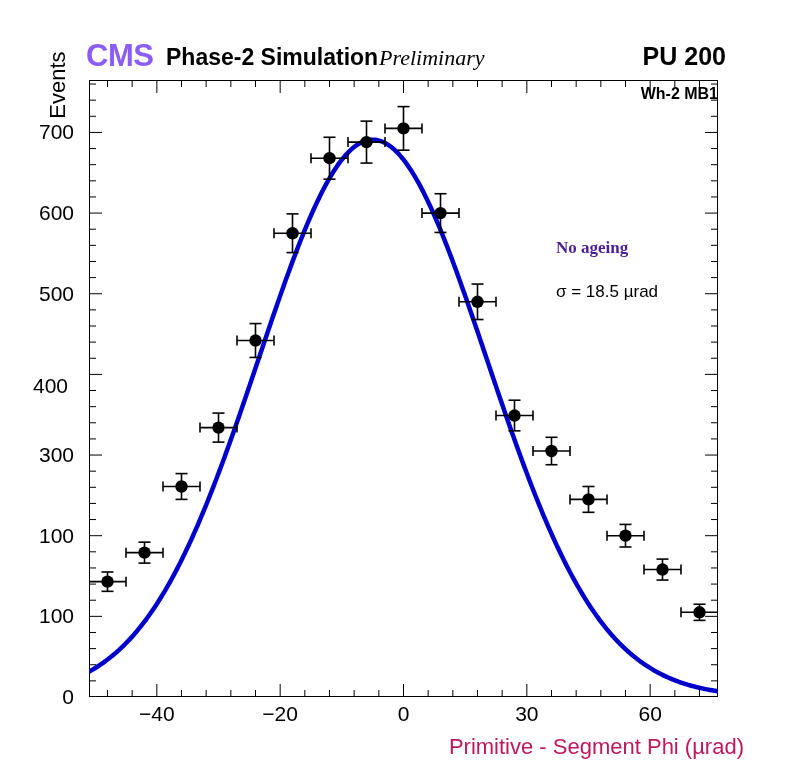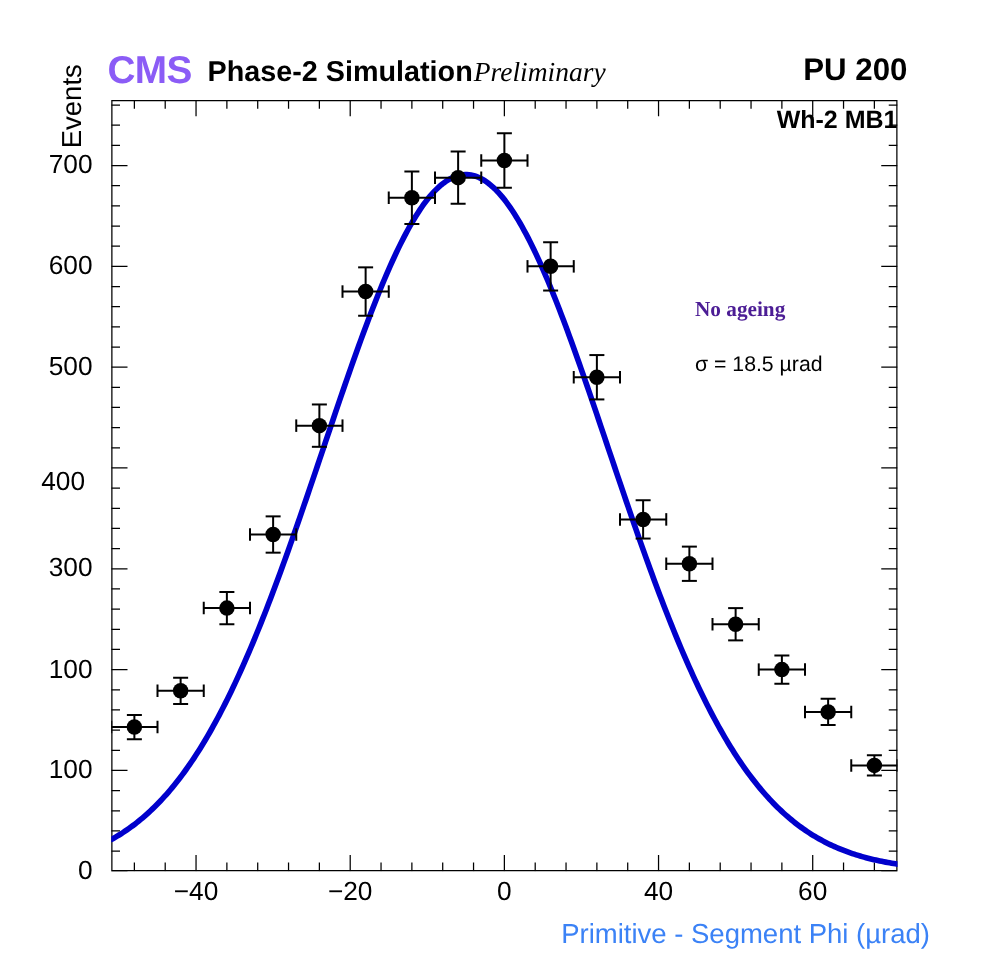--- a/index.html
+++ b/index.html
@@ -17,33 +17,33 @@
   .pu{position:absolute;right:70px;top:44px;font-family:"Liberation Sans",sans-serif;
        font-weight:bold;font-size:25px;color:#000;line-height:1;}
 
   
   .frame{position:absolute;left:89px;top:80px;width:629px;height:617px;
          border:1px solid #000;box-sizing:border-box;background:#fff;}
   .plotsvg{position:absolute;left:89px;top:80px;width:629px;height:617px;}
 
   
   .wh{position:absolute;right:78px;top:85px;font-family:"Liberation Sans",sans-serif;
-      font-weight:bold;font-size:20px;color:#000;}
+      font-weight:bold;font-size:16px;color:#000;}
   .noage{position:absolute;left:556px;top:238px;font-family:"Liberation Serif",serif;
       font-weight:bold;font-size:17px;color:#4c1d95;}
   .sigma{position:absolute;left:556px;top:282px;font-family:"Liberation Sans",sans-serif;
       font-size:17px;color:#000;white-space:nowrap;}
 
   
   .ytitle{position:absolute;left:-22px;top:72px;width:160px;text-align:center;
       transform:rotate(-90deg);transform-origin:50% 50%;
       font-family:"Liberation Sans",sans-serif;font-size:22px;color:#000;}
   .xtitle{position:absolute;left:0;top:734px;width:796px;padding-right:52px;
       box-sizing:border-box;text-align:right;
-      font-family:"Liberation Sans",sans-serif;font-size:22px;color:#3b82f6;}
+      font-family:"Liberation Sans",sans-serif;font-size:22px;color:#be185d;}
 
   
   .ylab{position:absolute;right:0;transform:translateY(-50%);
         font-family:"Liberation Sans",sans-serif;font-size:21px;color:#000;text-align:right;}
   .ylabwrap{position:absolute;left:0px;top:80px;width:82px;height:617px;}
   .xlabwrap{position:absolute;left:89px;top:700px;width:629px;height:30px;}
   .xlab{position:absolute;transform:translateX(-50%);
         font-family:"Liberation Sans",sans-serif;font-size:21px;color:#000;}
 </style>
 </head>
@@ -362,17 +362,17 @@
       <div class="ylab" style="top: 375.039px; right: 8px;">300</div>
       <div class="ylab" style="top: 294.386px; right: 14px; margin-top: 12px;">400</div>
       <div class="ylab" style="top: 213.732px; right: 8px;">500</div>
       <div class="ylab" style="top: 133.078px; right: 8px;">600</div>
       <div class="ylab" style="top: 52.4248px; right: 8px;">700</div>
     </div>
   <div class="xlabwrap" id="xlabs">
       <div class="xlab" style="left: 67.8333px; top: 2px;">−40</div>
       <div class="xlab" style="left: 191.167px; top: 2px;">−20</div>
       <div class="xlab" style="left: 314.5px; top: 2px;">0</div>
-      <div class="xlab" style="left: 437.833px; top: 2px;">40</div>
+      <div class="xlab" style="left: 437.833px; top: 2px;">30</div>
       <div class="xlab" style="left: 561.167px; top: 2px;">60</div>
     </div>
 
 </div>
 
 </body></html>

